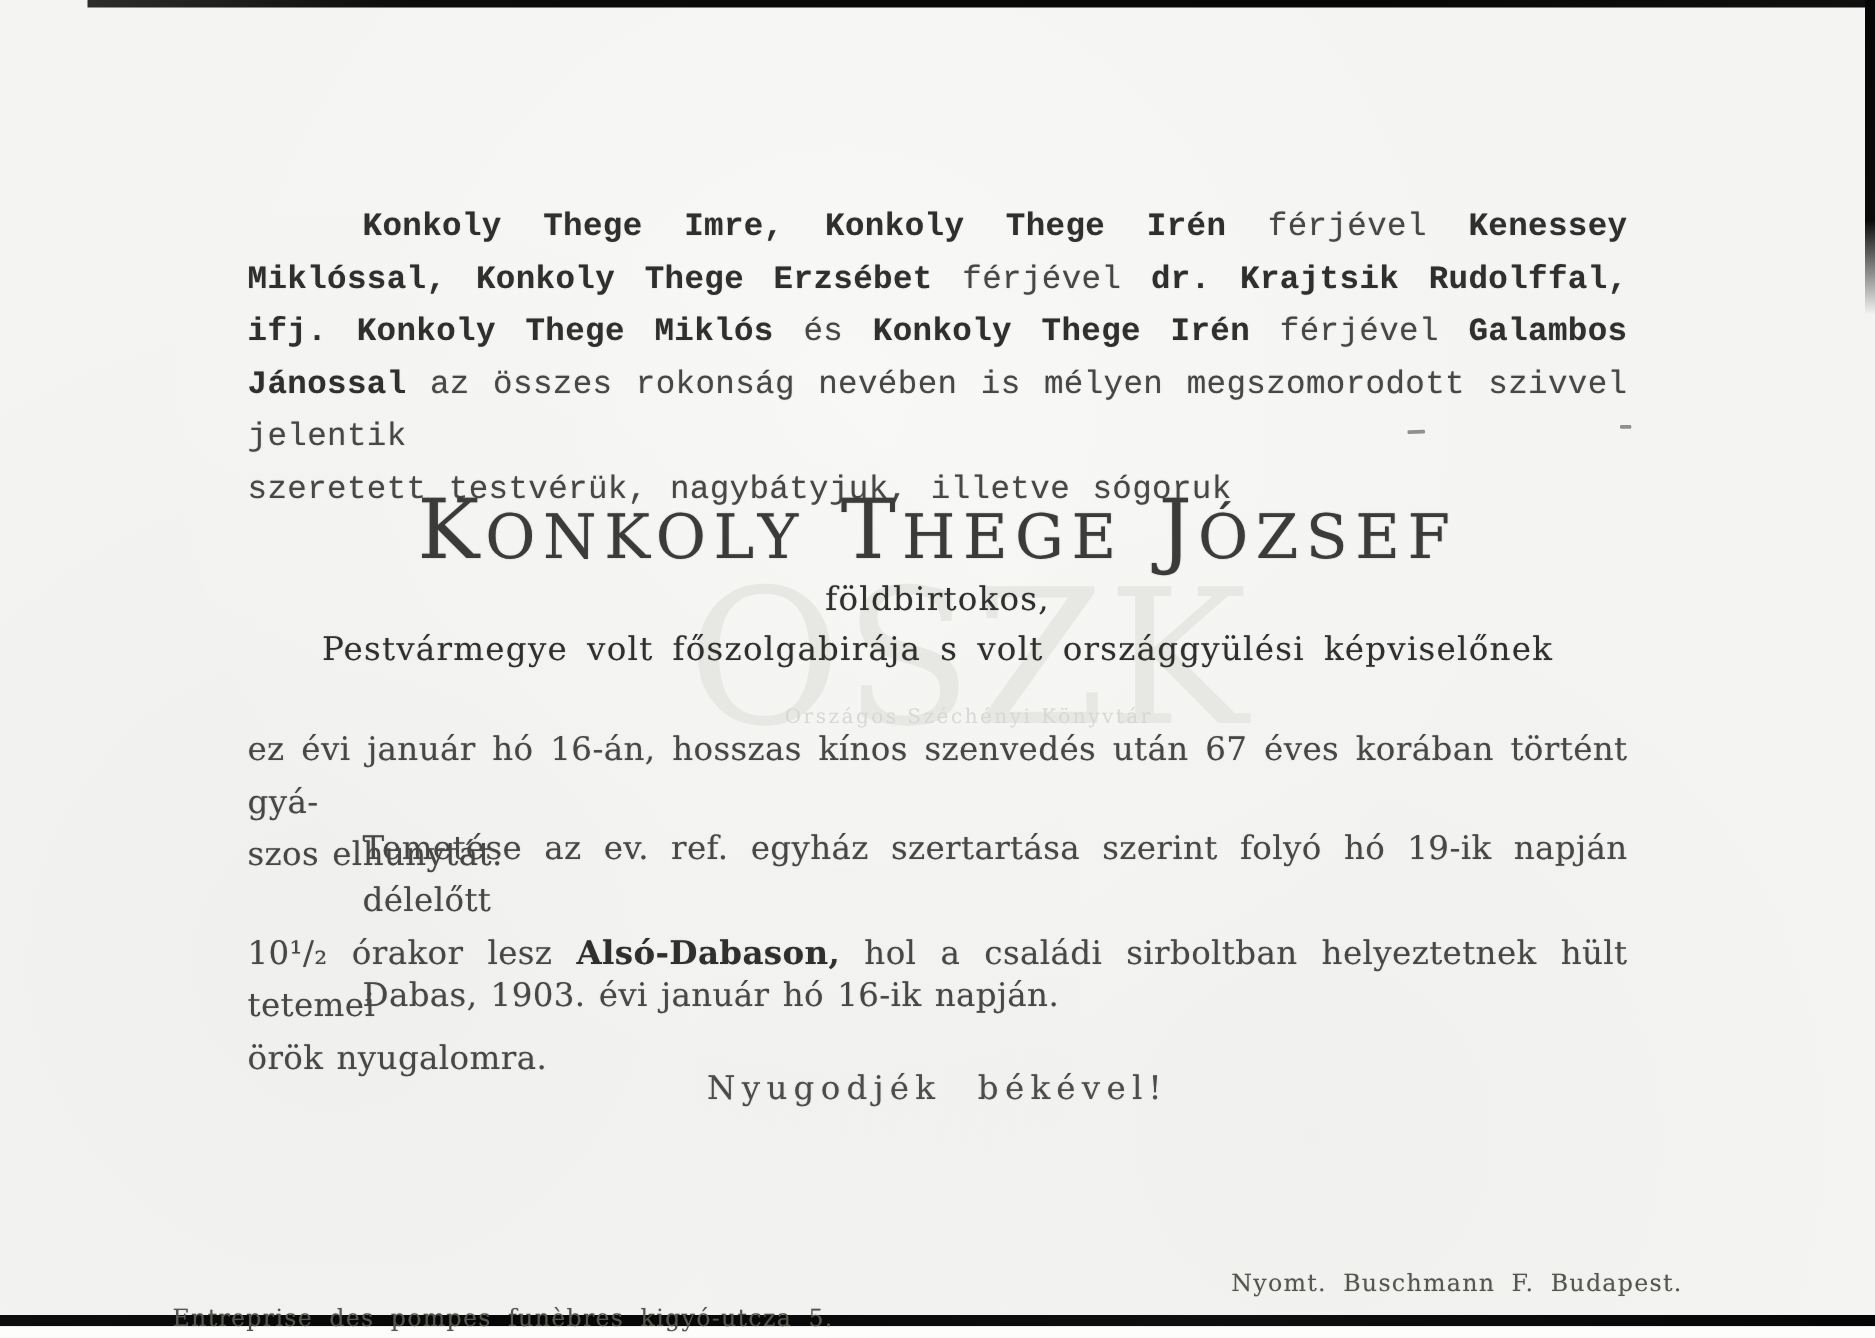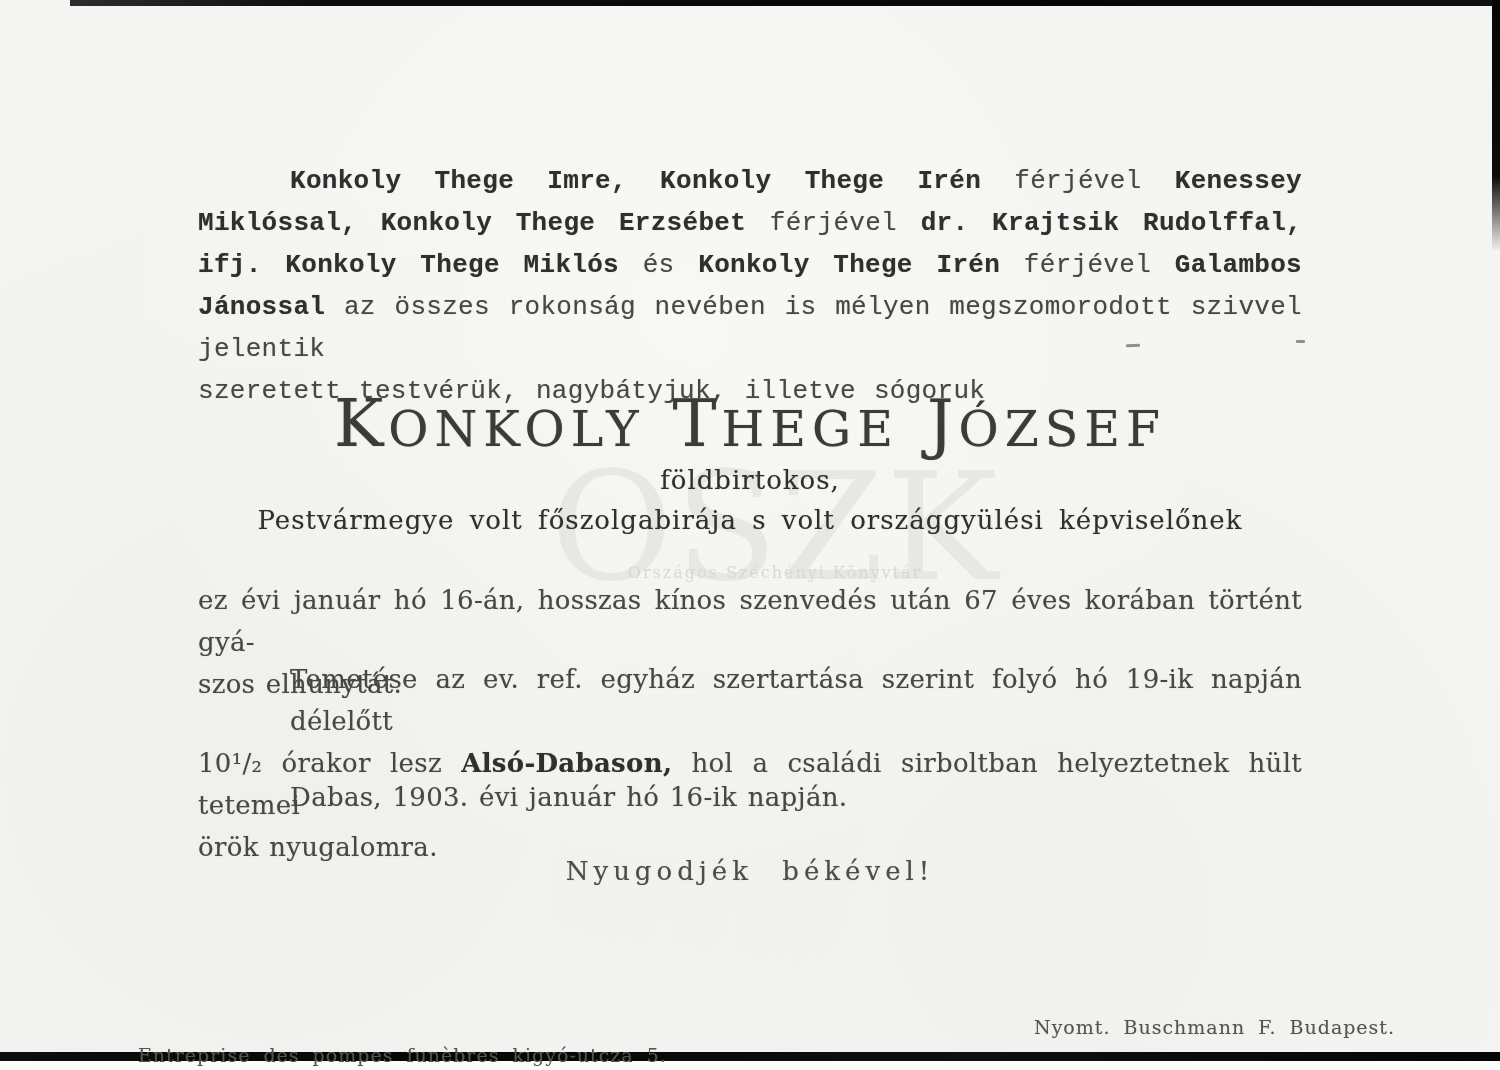--- a/index.html
+++ b/index.html
@@ -82,21 +82,21 @@
     font-size:26px;color:#4c4c4a;letter-spacing:5px;word-spacing:16px;
     text-shadow:0 0 1px rgba(76,76,74,.4);
   }
 
   .footer-note{
     position:absolute;top:1014px;font-size:19px;line-height:26px;
     color:var(--footer-ink,#55554f);letter-spacing:1px;word-spacing:6px;
     text-shadow:0 0 1px rgba(85,85,79,.3);
   }
   .footer-left{left:138px;margin-top:28px;}
-  .footer-right{left:1034px;}
+  .footer-right{left:985px;}
 
   
   .artifact{position:absolute;background:#90908e;border-radius:1px;}
   .dash-a{left:1126px;top:344px;width:14px;height:3px;transform:rotate(-2deg);}
   .dash-b{left:1296px;top:340px;width:9px;height:3px;}
 </style>
 </head>
 <body style="--paper: #f4f4f2; --ink: #474745; --ink-bold: #2f2f2d; --ink-title: #3b3b39; --watermark: #e7e7e4; --watermark-caption: #d7d7d3; --footer-ink: #55554f; --border: #0c0c0c;">
 
 <div class="page">

